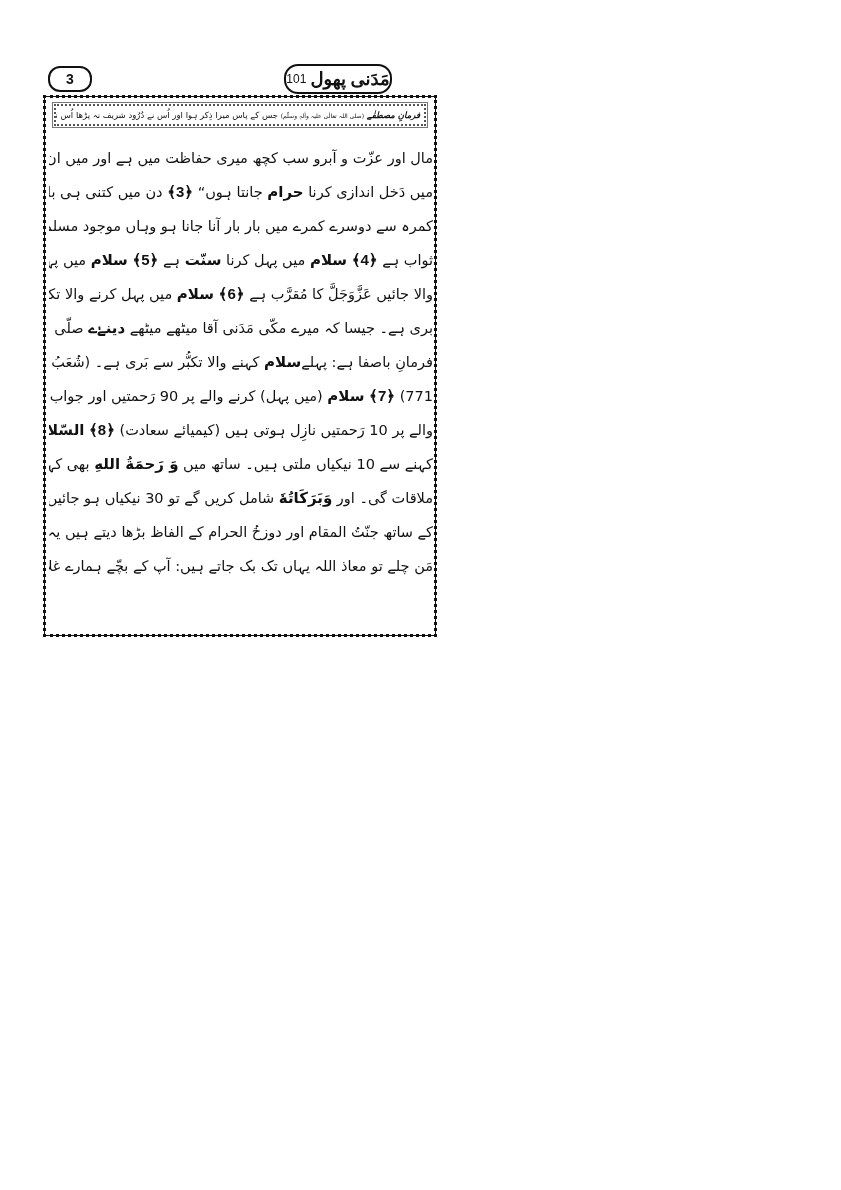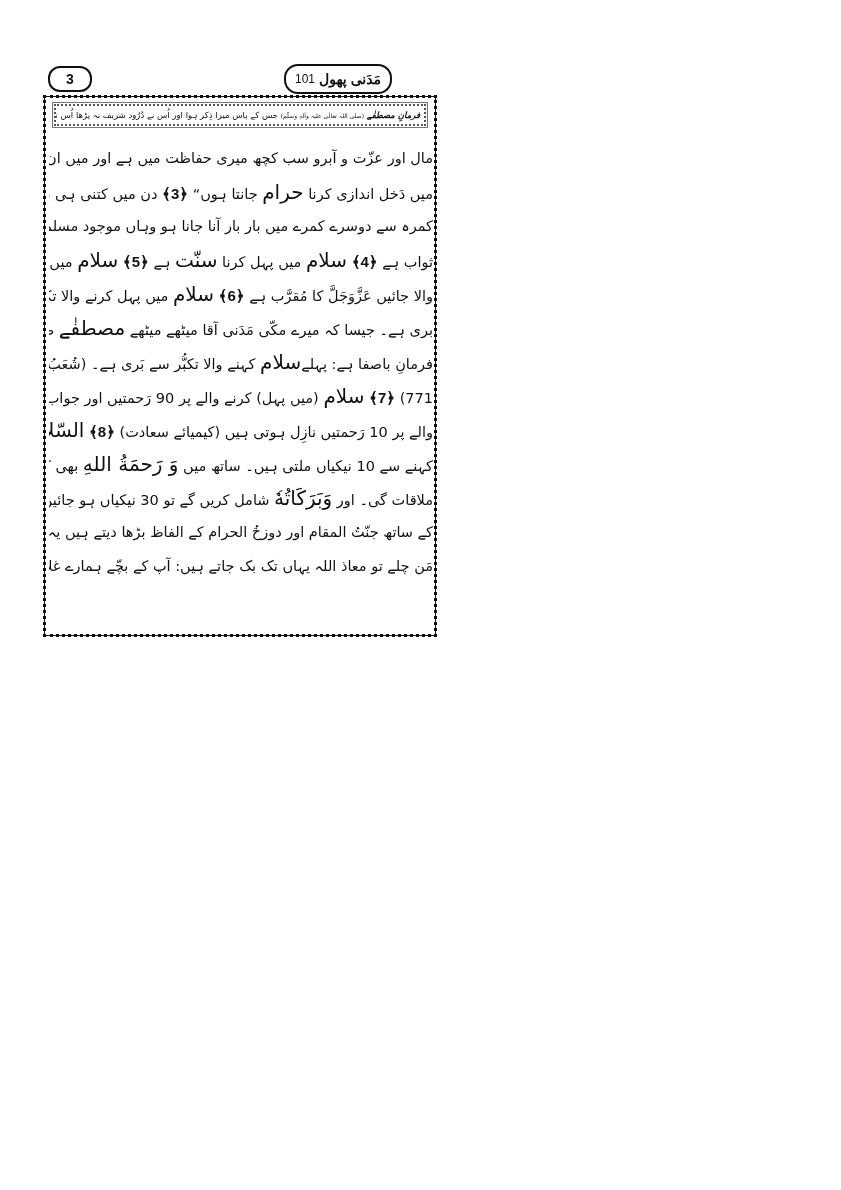--- a/index.html
+++ b/index.html
@@ -37,23 +37,23 @@
       height: 26px;
       border: 2px solid #111;
       border-radius: 14px;
       display: flex;
       align-items: center;
       justify-content: center;
       gap: 4px;
       direction: rtl;
     }
     .title-oval .title-text {
-      font-family: Liberation Sans, sans-serif;
-      font-weight: bold;
-      font-size: 14px;
+      font-family: Liberation Serif, serif;
+      font-weight: bold;
+      font-size: 18px;
     }
     .title-oval .title-num {
       font-family: "Liberation Sans", sans-serif;
       font-size: 12px;
     }
     .frame {
       position: absolute;
       left: 43px;
       top: 95px;
       width: 394px;
@@ -96,21 +96,21 @@
       text-align: justify;
     }
     .line {
       height: 34px;
       line-height: 34px;
       font-size: 14.5px;
       white-space: nowrap;
       overflow: hidden;
       text-align-last: justify;
     }
-    .line b { font-weight: normal; font-size: 20px; }
+    .line b { font-weight: bold; font-size: 15px; }
     .marker {
       font-family: "Liberation Sans", sans-serif;
       font-weight: bold;
       font-size: 15px;
     }
   </style>
 </head>
 <body>
 
 <div class="page-number-oval">3</div>
@@ -154,21 +154,21 @@
 
   <div class="line">
     <span>والا جائیں عَزَّوَجَلَّ کا مُقرَّب ہے</span>
     <span class="marker">﴿6﴾</span>
     <b>سلام</b>
     <span>میں پہل کرنے والا تکبُّر سے بھی</span>
   </div>
 
   <div class="line">
     <span>بری ہے۔ جیسا کہ میرے مکّی مَدَنی آقا میٹھے میٹھے</span>
-    <b>مصطفٰے</b>
+    <b>دینےٰے</b>
     <span>صلّی اللہ تعالٰی علیہ واٰلہٖ وسلّم کا</span>
   </div>
 
   <div class="line">
     <span>فرمانِ باصفا ہے: پہلے</span><b>سلام</b>
     <span>کہنے والا تکبُّر سے بَری ہے۔ (شُعَبُ الایمان ج ٦ ص</span>
   </div>
 
   <div class="line">
     <span>771)</span>

